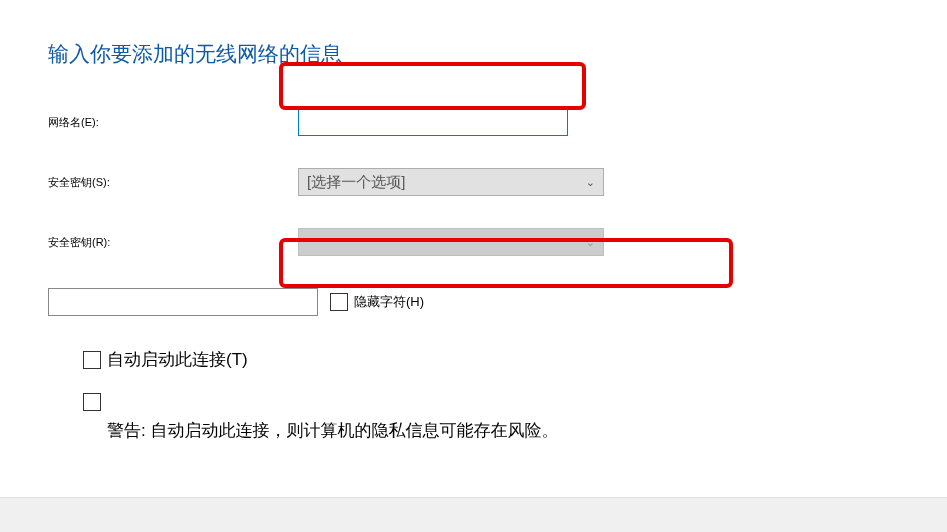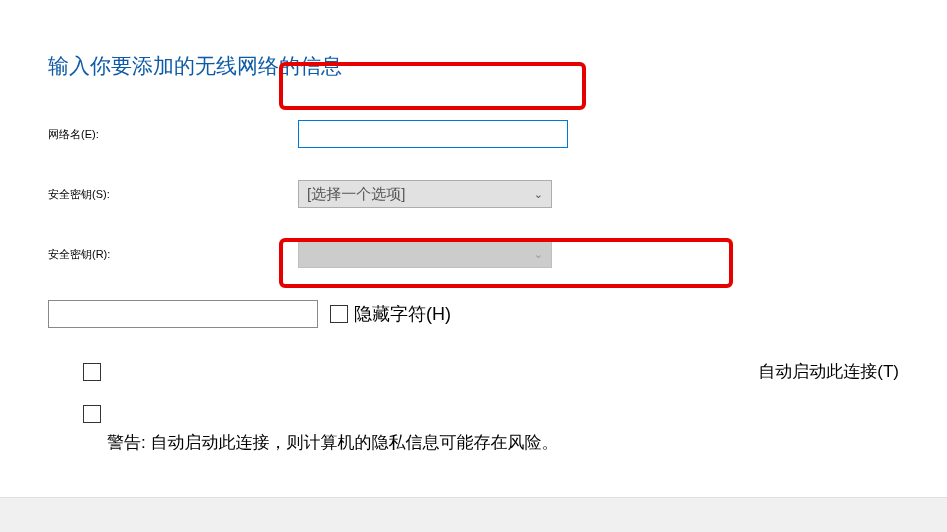--- a/index.html
+++ b/index.html
@@ -10,22 +10,21 @@
     body {
       font-family: "Microsoft YaHei", "Segoe UI", sans-serif;
       background: #ffffff;
       width: 947px;
       height: 532px;
       position: relative;
       font-size: 16px;
       color: #000;
     }
     .content {
-      padding: 24px 48px;
-      margin-top: 28px;
+      padding: 40px 48px;
     }
     .title {
       color: #0d5aa7;
       font-size: 21px;
       margin-bottom: 40px;
       font-weight: normal;
     }
     .form-row {
       display: flex;
       align-items: center;
@@ -37,21 +36,21 @@
     }
     .text-input {
       width: 270px;
       height: 28px;
       border: 1px solid #0078d7;
       padding: 2px 6px;
       font-size: 15px;
       outline: none;
     }
     .select-box {
-      width: 254px;
+      width: 306px;
       height: 28px;
       border: 1px solid #adadad;
       background: #e1e1e1;
       padding: 2px 8px;
       font-size: 15px;
       display: flex;
       align-items: center;
       justify-content: space-between;
       color: #555;
       cursor: pointer;
@@ -83,32 +82,31 @@
       margin-left: 12px;
       gap: 6px;
     }
     .checkbox-box {
       width: 18px;
       height: 18px;
       border: 1px solid #333;
       display: inline-block;
     }
     .checkbox-label {
-      font-size: 18px;
+      font-size: 13px;
     }
     .options-section {
       margin-left: 35px;
       margin-top: 10px;
     }
     .option-row {
       display: flex;
       align-items: center;
       gap: 6px;
       margin-bottom: 22px;
-      justify-content: space-between;
     }
     .option-label {
       font-size: 17px;
     }
     .warning-text {
       font-size: 17px;
       margin-left: 24px;
       margin-top: -14px;
     }
     .highlight-red {

